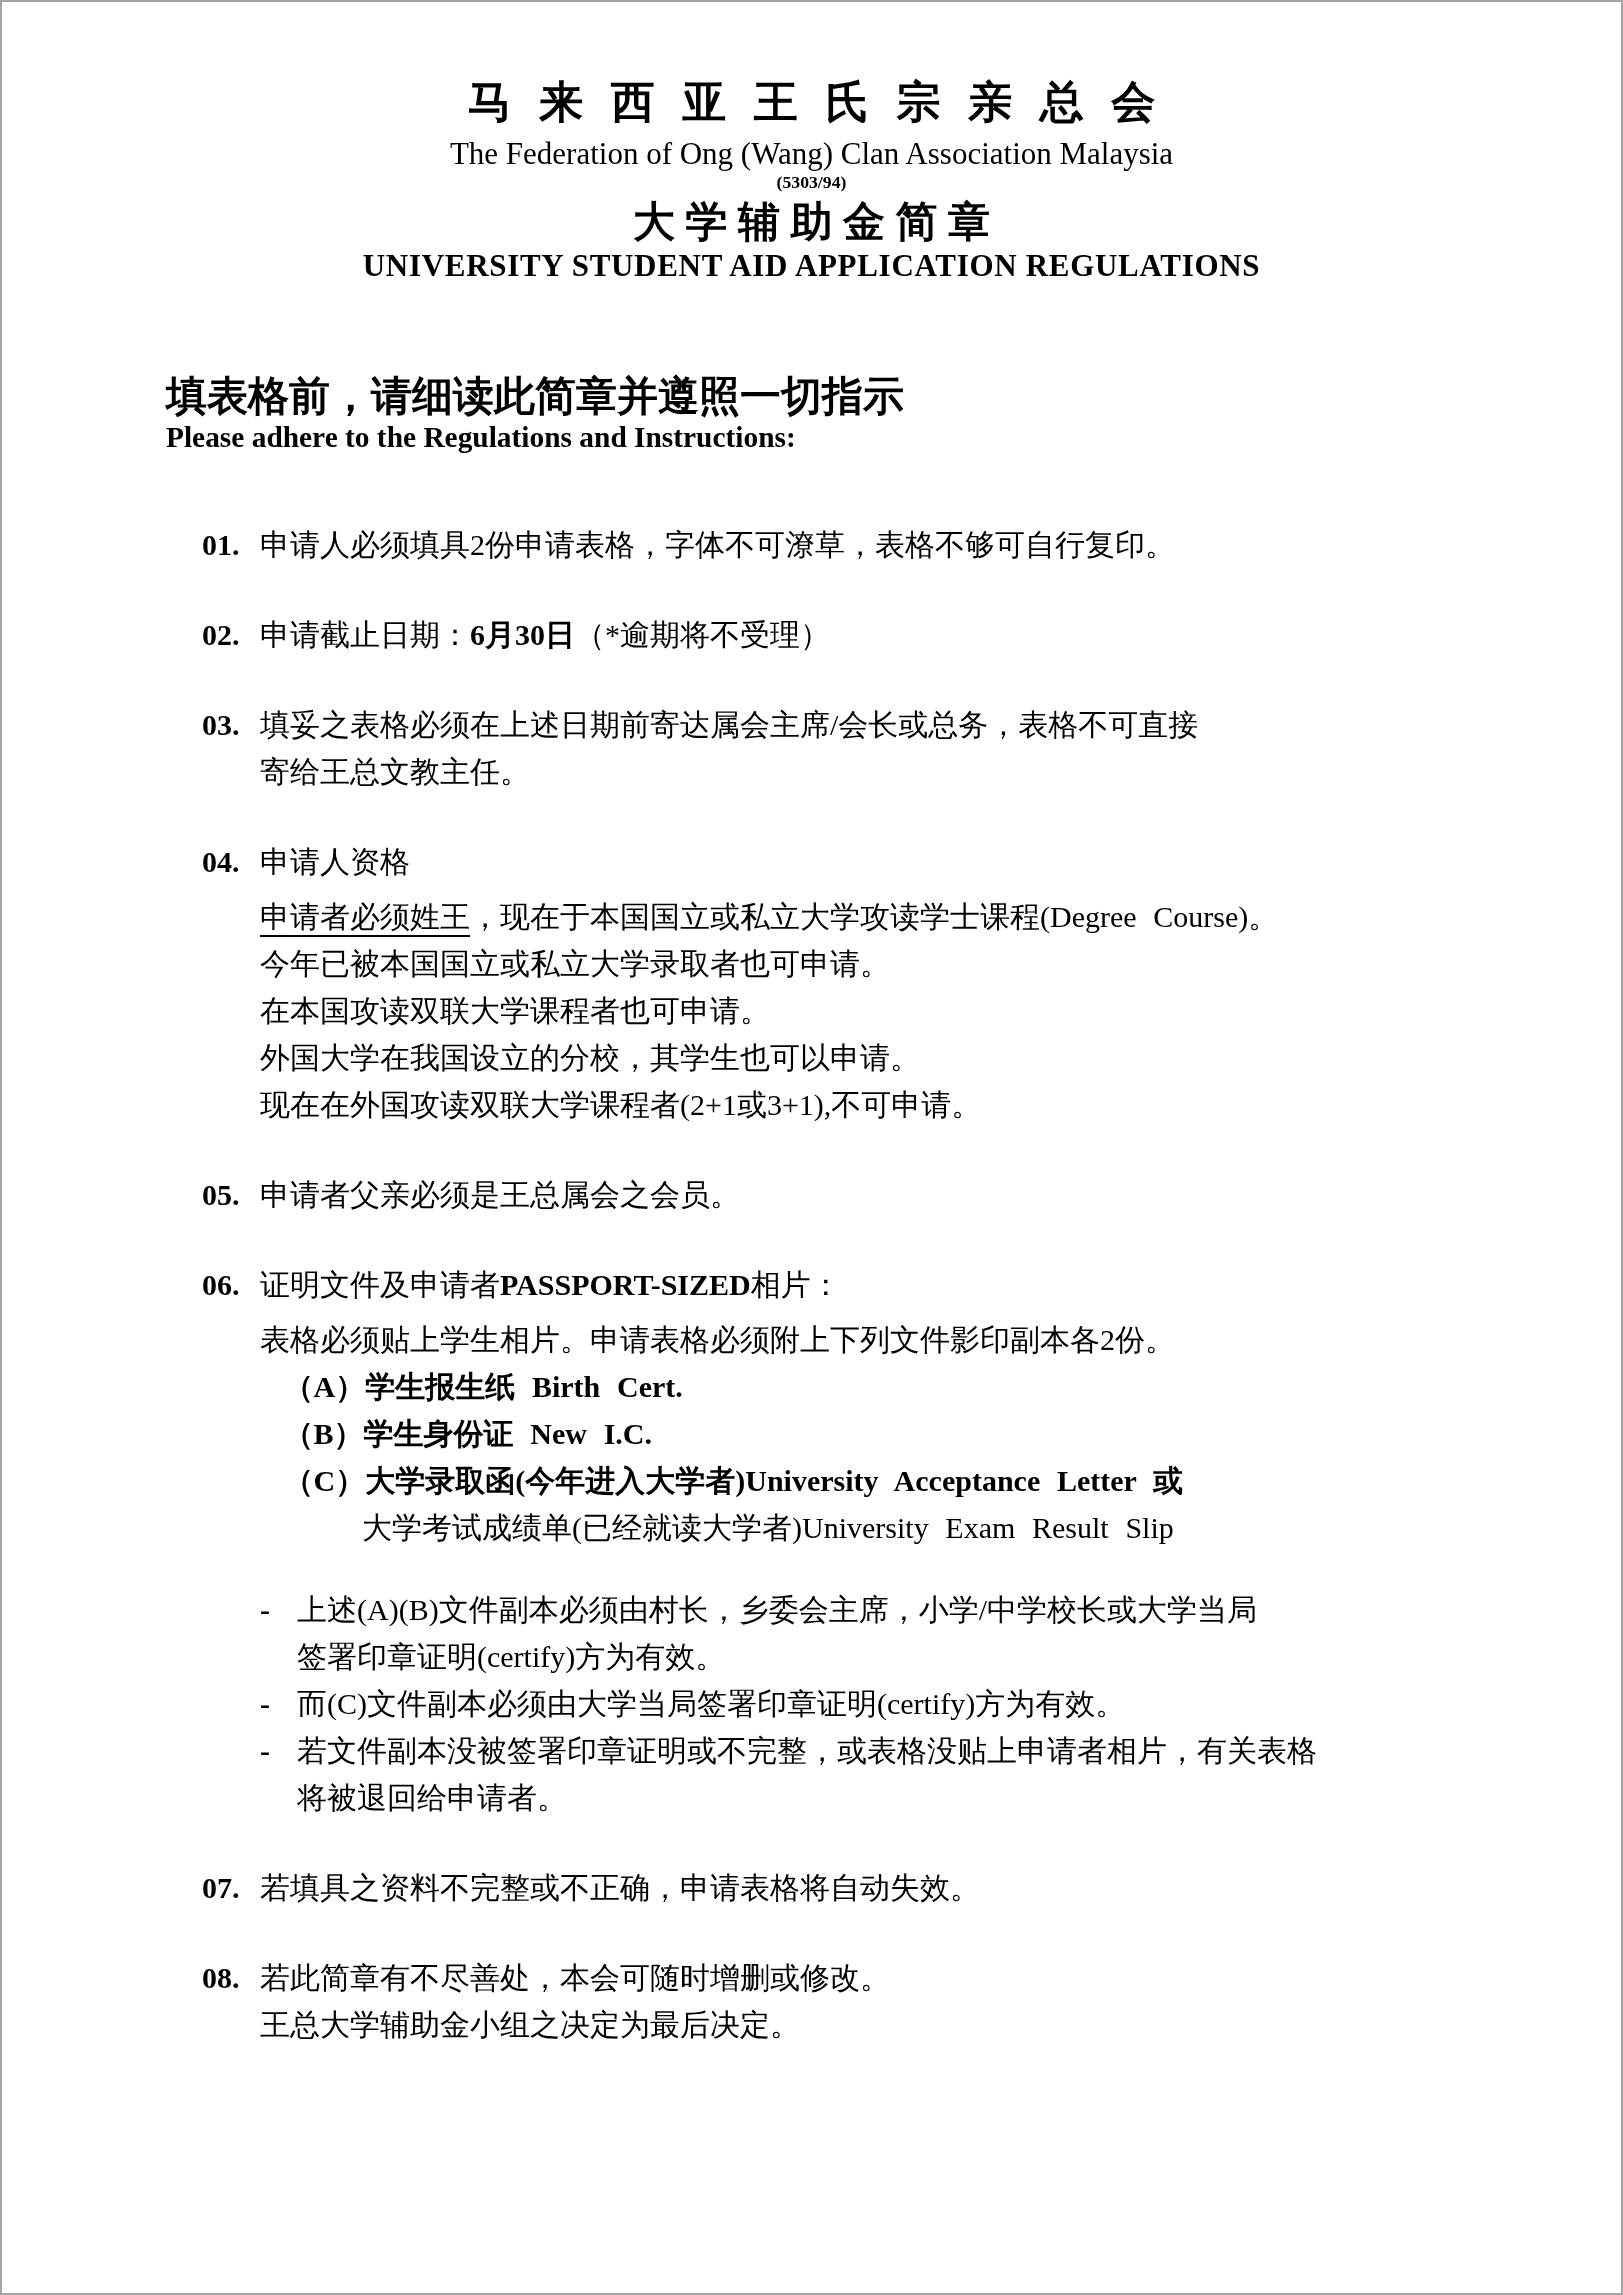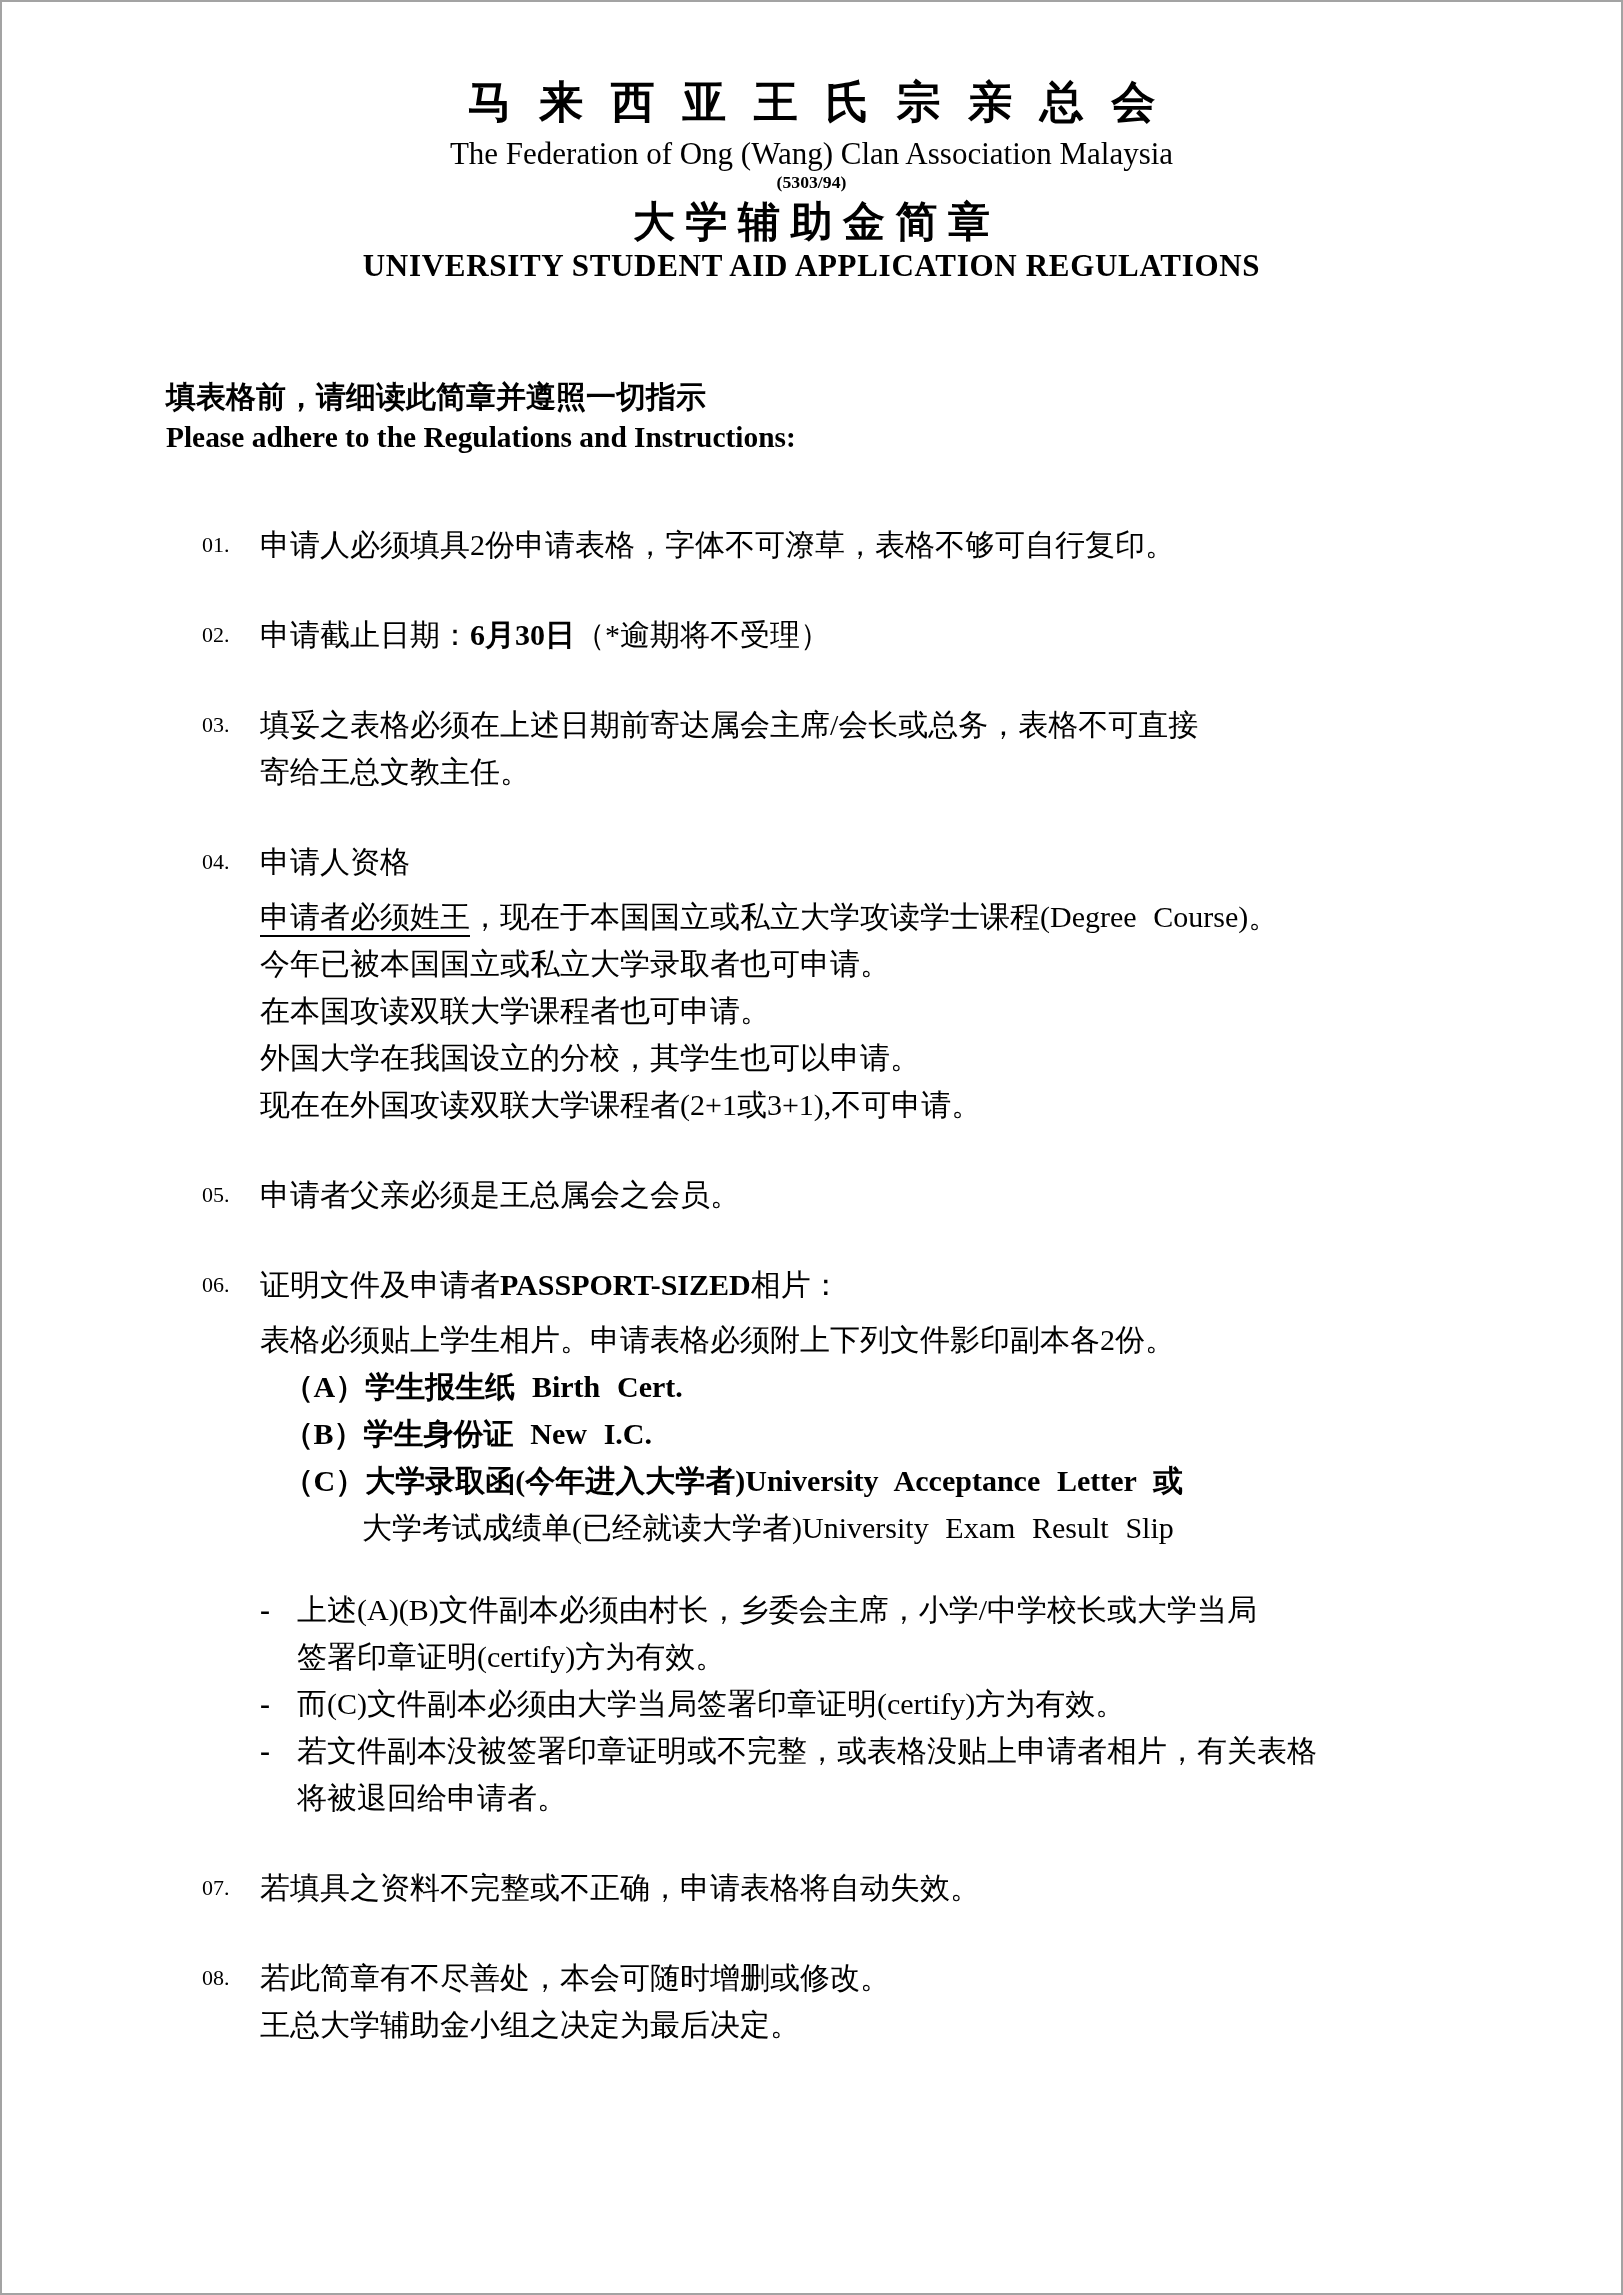--- a/index.html
+++ b/index.html
@@ -23,26 +23,26 @@
   .org-en{ font-size:31px; font-weight:400; line-height:37px; margin-top:6px; }
   .reg-no{ font-size:17.7px; font-weight:700; line-height:21px; }
   .title-zh{
     font-size:42px; font-weight:700;
     letter-spacing:10.5px; padding-left:10.5px;
     line-height:51px; margin-top:3.9px; white-space:nowrap;
   }
   .title-en{ font-size:31px; font-weight:700; line-height:35px; letter-spacing:0.7px; }
   
   .intro{ margin:92px 0 0 164px; }
-  .intro-zh{ font-size:30px; font-weight:700; line-height:43px; white-space:nowrap; }
+  .intro-zh{ font-size:41px; font-weight:700; line-height:43px; white-space:nowrap; }
   .intro-en{ font-size:29.4px; font-weight:700; line-height:39px; }
   
   .reg-list{ margin:64px 0 0 200px; }
   .reg-item{ display:flex; margin-bottom:43px; align-items:flex-start; }
-  .num{ width:58px; flex-shrink:0; font-size:22px; line-height:47px; }
+  .num{ width:58px; flex-shrink:0; font-size:30px; line-height:47px;font-weight:bold; }
   .content{ font-size:30px; line-height:47px; word-spacing:9.2px; }
   .line{ position:relative; white-space:nowrap; }
   .line.ind-1{ padding-left:23.6px;font-weight:bold; }
   .line.ind-2{ padding-left:102px; }
   .line.ind-3{ padding-left:37px; }
   .line.dash{ padding-left:37px; }
   .line.gap-sm{ margin-top:7.9px; }
   .line.gap-lg{ margin-top:35px; }
   .marker{ position:absolute; left:0; top:0; font-weight:700; }
   .seg.b{ font-weight:700; }

